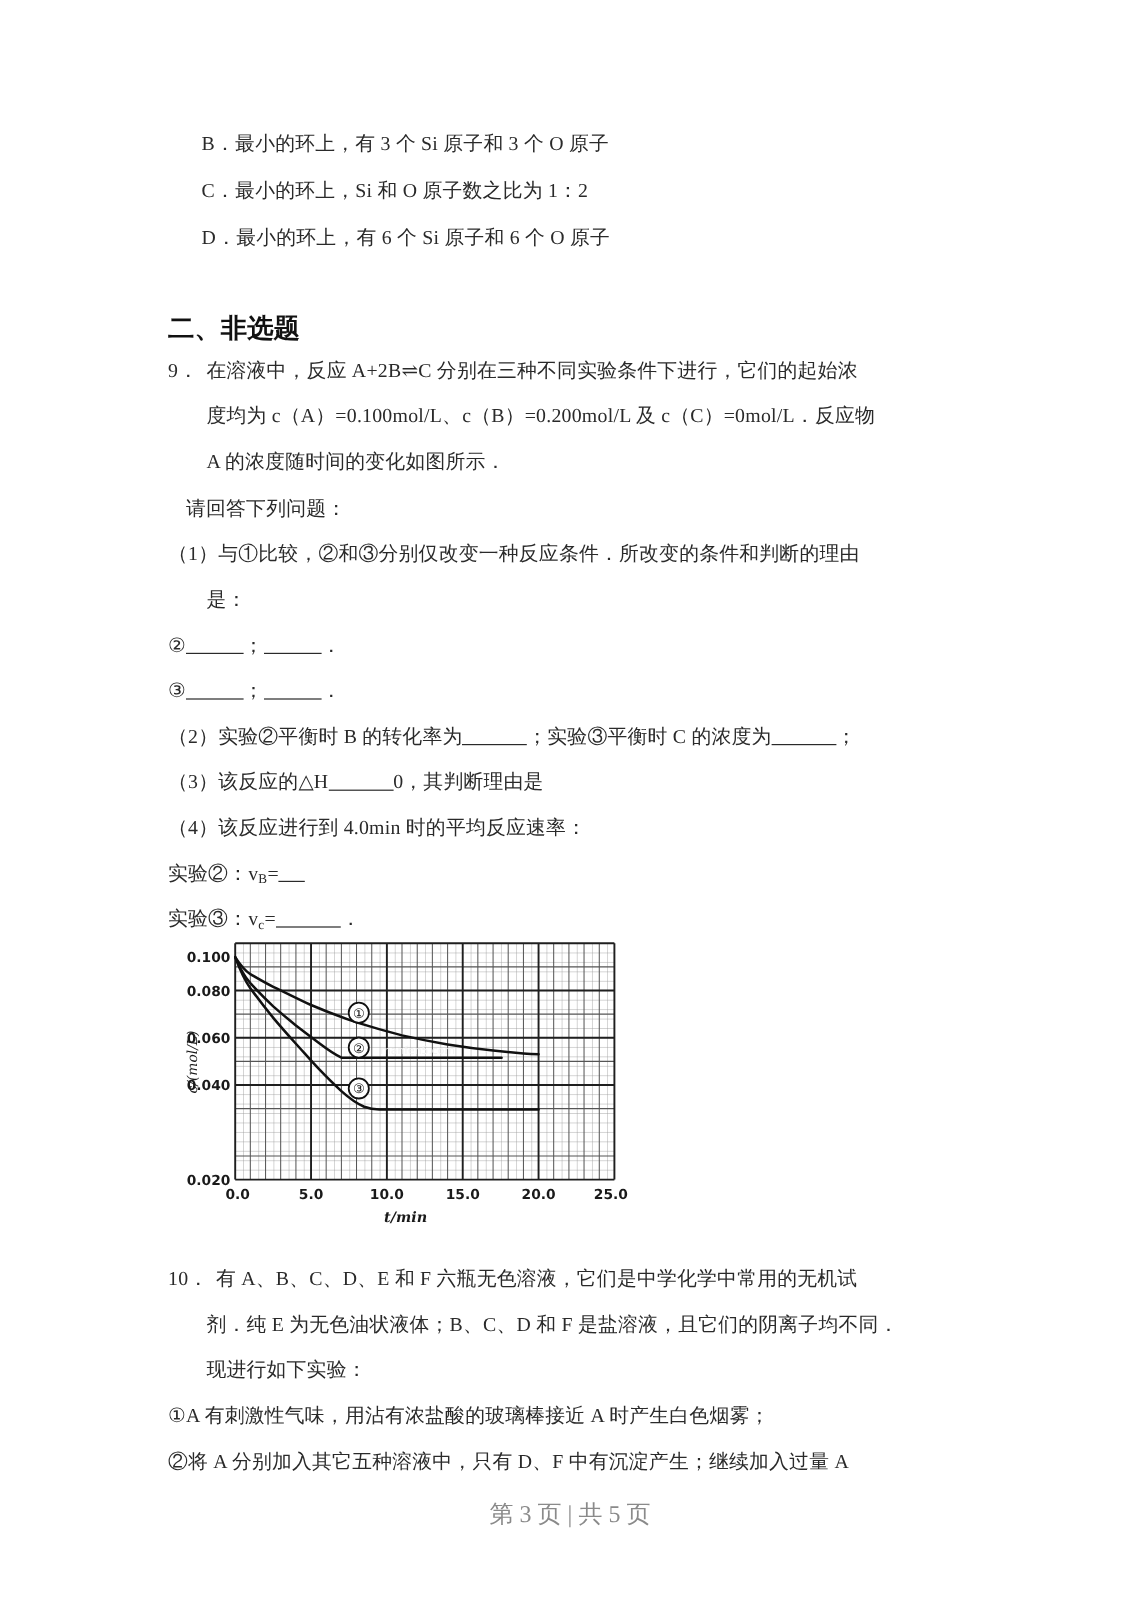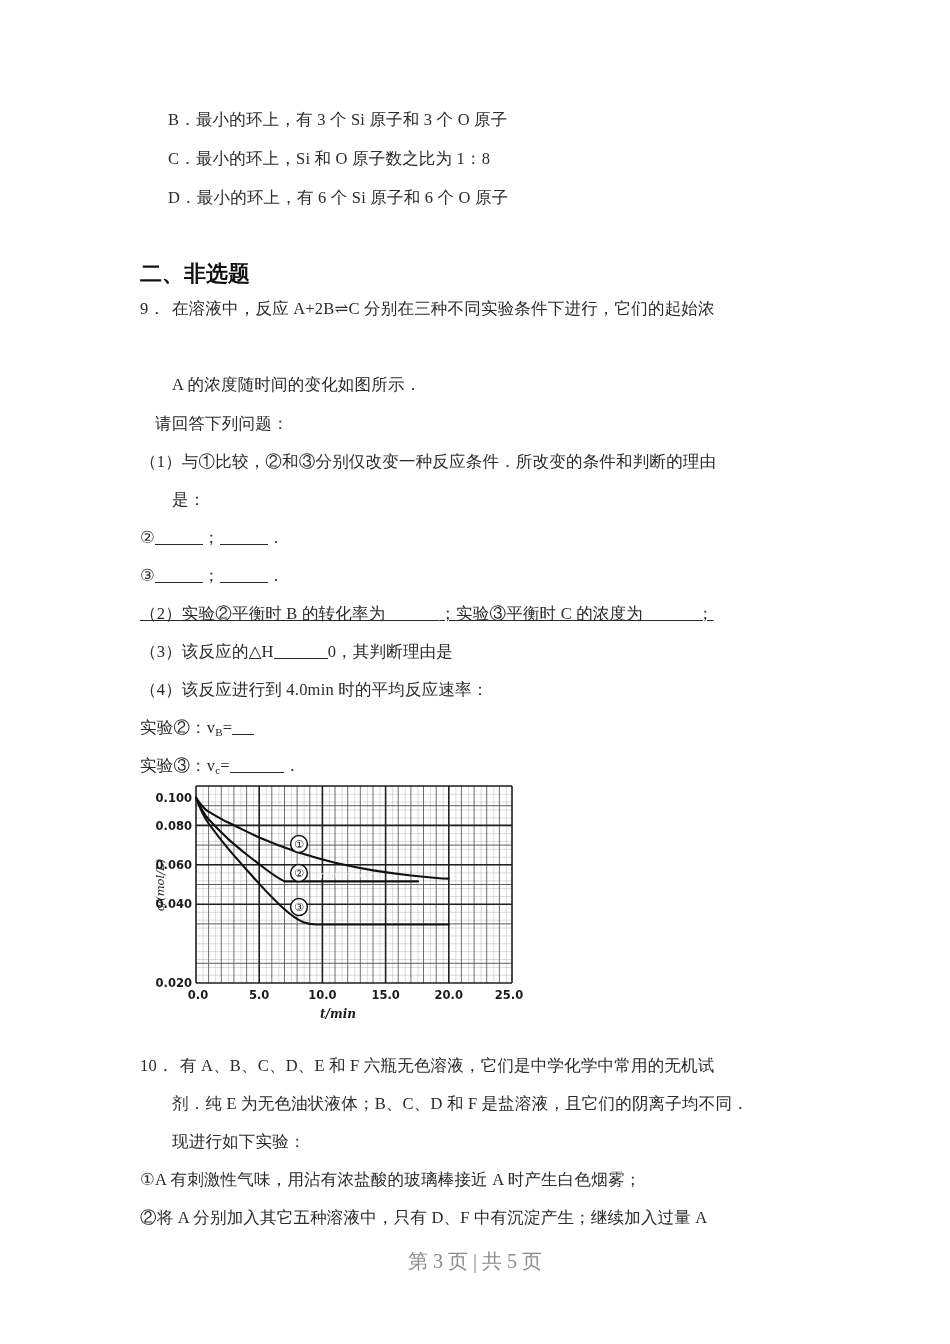--- a/index.html
+++ b/index.html
@@ -77,39 +77,40 @@
     white-space: pre;
     font-family: "Liberation Serif", "DejaVu Serif", serif;
   }
 </style>
 </head>
 <body>
 
 <div class="page">
 
   <div class="ln opt" style="left:168px; top:110px;">B．最小的环上，有 3 个 Si 原子和 3 个 O 原子</div>
-  <div class="ln opt" style="left:168px; top:149px;">C．最小的环上，Si 和 O 原子数之比为 1：8</div>
+  <div class="ln opt" style="left:168px; top:149px;">C．最小的环上，Si 和 O 原子数之比为 1：2</div>
   <div class="ln opt" style="left:168px; top:188px;">D．最小的环上，有 6 个 Si 原子和 6 个 O 原子</div>
 
   <div class="sect-title" style="left:140px; top:259px;">二、非选题</div>
 
   <div class="ln" style="left:140px; top:299px;">9．</div>
   <div class="ln" style="left:172px; top:299px;">在溶液中，反应 A+2B⇌C 分别在三种不同实验条件下进行，它们的起始浓</div>
+  <div class="ln" style="left:172px; top:337px;">度均为 c（A）=0.100mol/L、c（B）=0.200mol/L 及 c（C）=0mol/L．反应物</div>
   <div class="ln" style="left:172px; top:375px;">A 的浓度随时间的变化如图所示．</div>
 
   <div class="ln" style="left:155px; top:414px;">请回答下列问题：</div>
 
   <div class="ln" style="left:140px; top:452px;">（1）与①比较，②和③分别仅改变一种反应条件．所改变的条件和判断的理由</div>
   <div class="ln" style="left:172px; top:490px;">是：</div>
 
   <div class="ln" style="left:140px; top:528px;"><span>②</span><span class="blank b-m"></span><span>；</span><span class="blank b-m"></span><span>．</span></div>
 
   <div class="ln" style="left:140px; top:566px;"><span>③</span><span class="blank b-m"></span><span>；</span><span class="blank b-m"></span><span>．</span></div>
 
-  <div class="ln" style="left:140px; top:604px;text-decoration:underline;"><span>（2）实验②平衡时 B 的转化率为</span><span class="blank b-l"></span><span>；实验③平衡时 C 的浓度为</span><span class="blank b-l"></span><span>；</span></div>
+  <div class="ln" style="left:140px; top:604px;"><span>（2）实验②平衡时 B 的转化率为</span><span class="blank b-l"></span><span>；实验③平衡时 C 的浓度为</span><span class="blank b-l"></span><span>；</span></div>
 
   <div class="ln" style="left:140px; top:642px;"><span>（3）该反应的△H</span><span class="blank b-l"></span><span>0，其判断理由是</span></div>
 
   <div class="ln" style="left:140px; top:680px;">（4）该反应进行到 4.0min 时的平均反应速率：</div>
 
   <div class="ln" style="left:140px; top:718px;"><span>实验②：</span><span>v</span><sub>B</sub><span>=</span><span class="blank b-xs"></span></div>
 
   <div class="ln" style="left:140px; top:756px;"><span>实验③：</span><span>v</span><sub>c</sub><span>=</span><span class="blank b-l"></span><span>．</span></div>
 
   <div class="figure">

